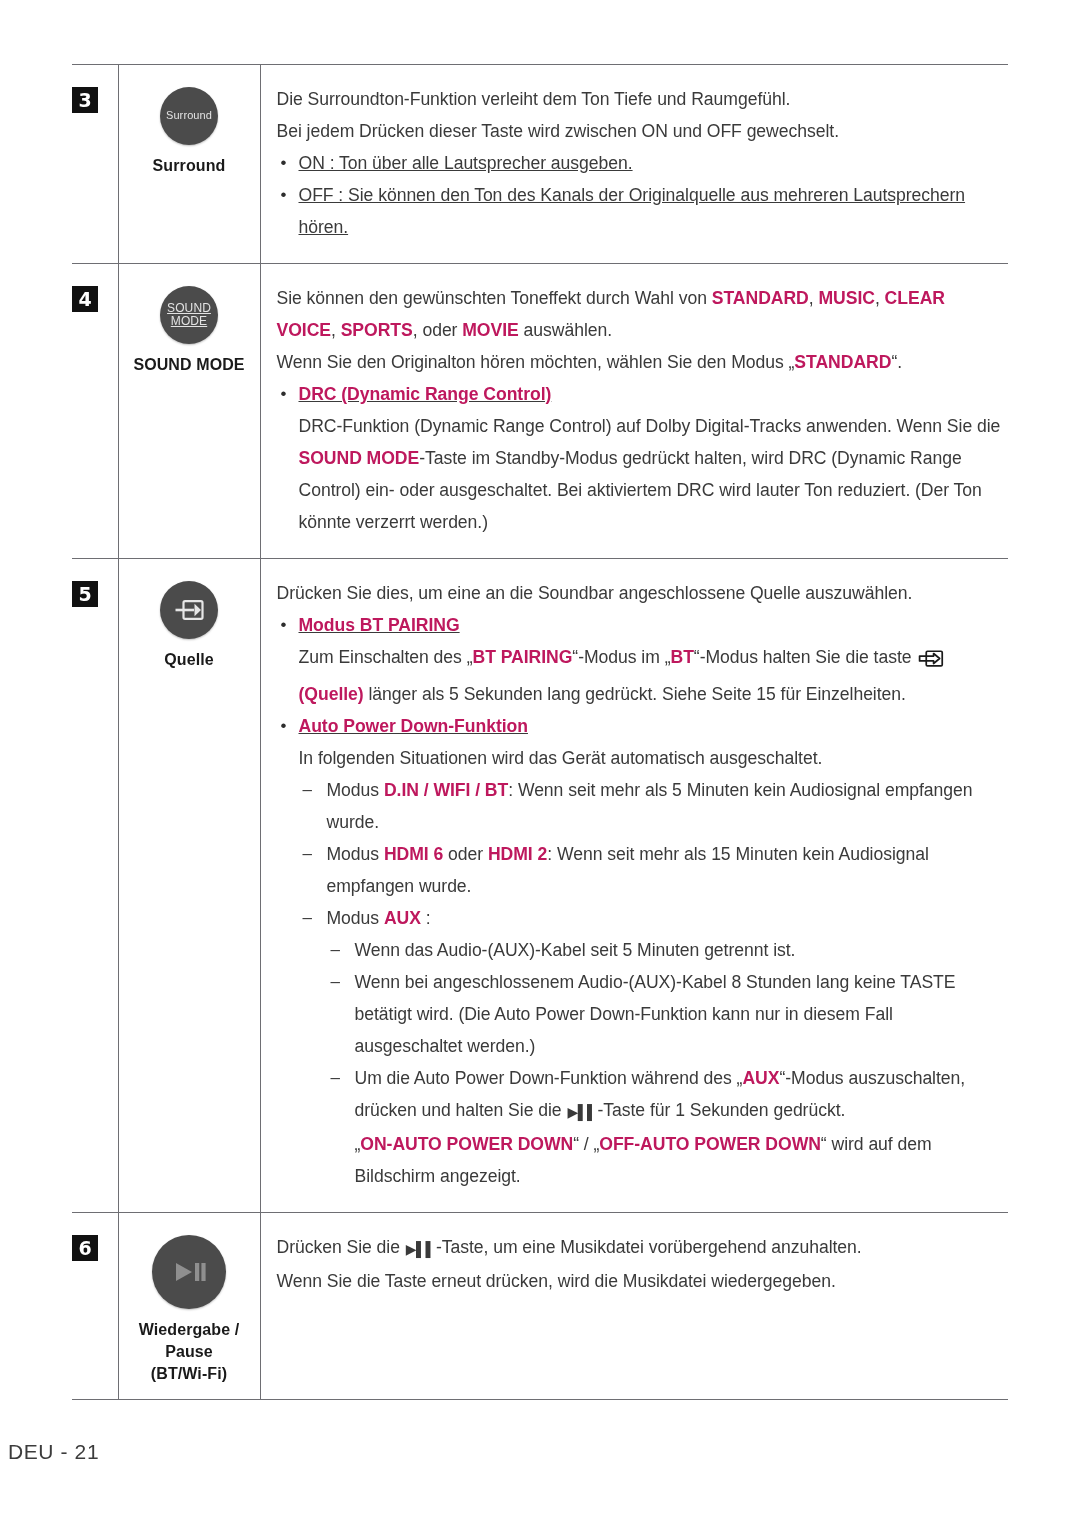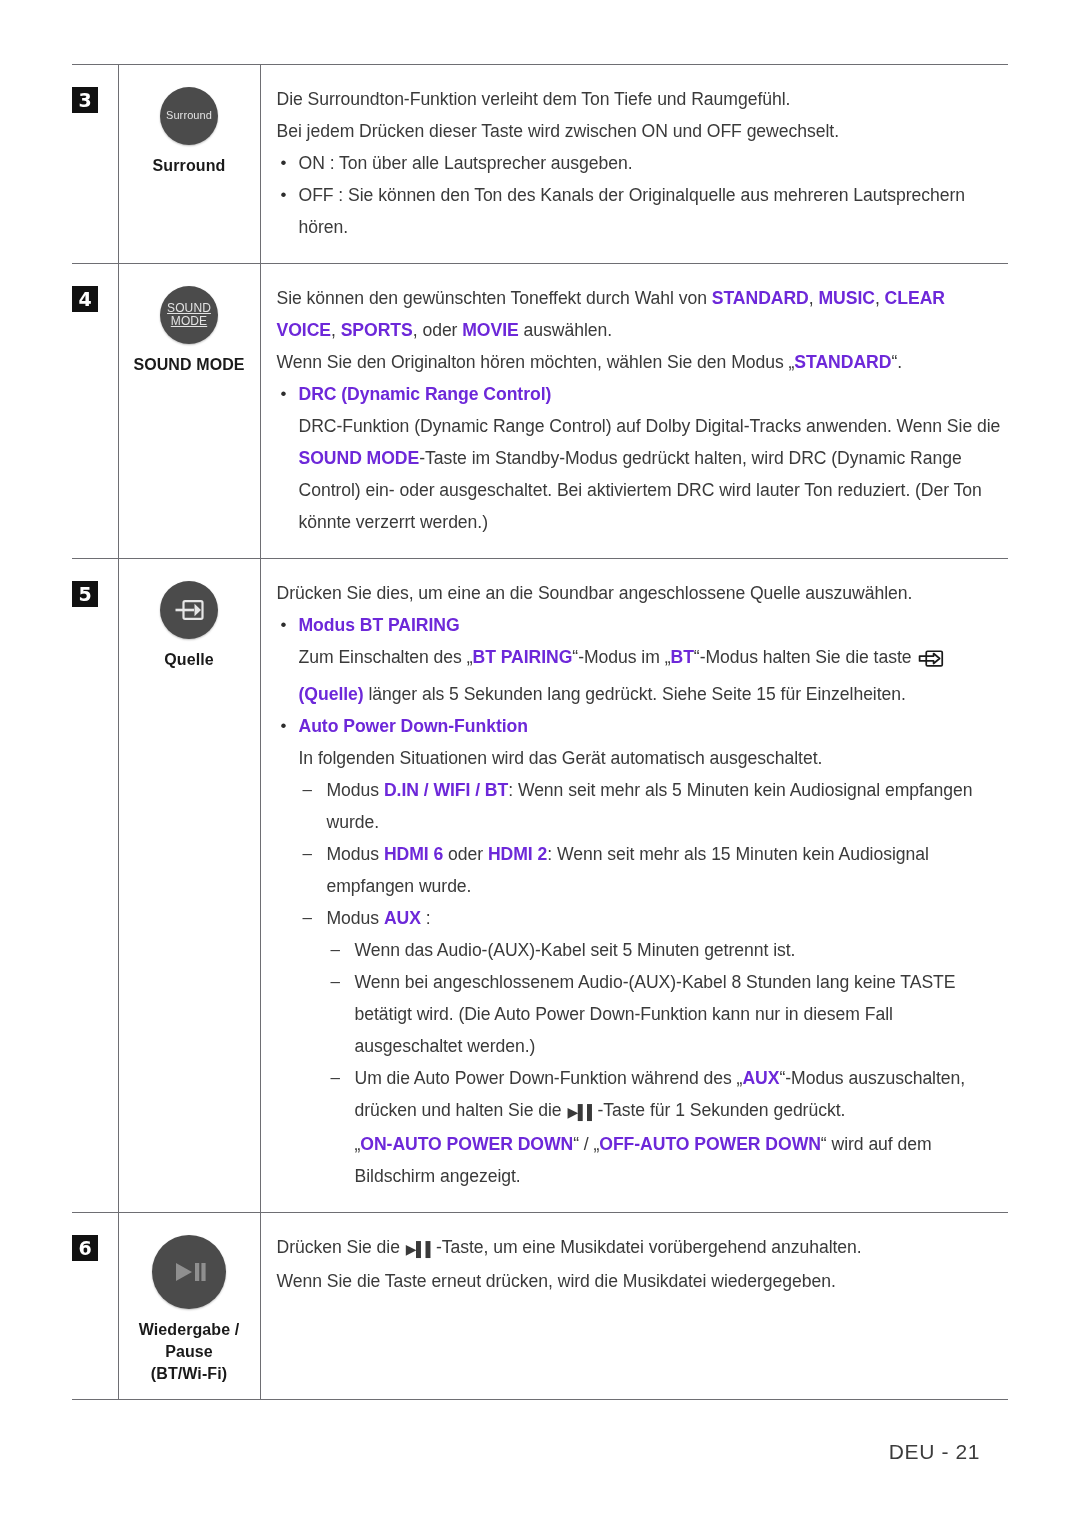--- a/index.html
+++ b/index.html
@@ -124,30 +124,31 @@
     font-size: 14px;
   }
 
   
   .line {
     font-size: 17.6px;
     line-height: 32px;
     color: #3a3a3a;
     letter-spacing: -0.05px;
   }
-  .line b, .line strong { color: #6d28d9; font-weight: bold; text-align: center; }
+  .line b, .line strong { color: #be185d; font-weight: bold; text-align: center; }
 
   ul.b1, ul.b2, ul.b3 {
     list-style: none;
     margin: 0;
     padding: 0;
   }
   ul.b1 > li {
     position: relative;
     padding-left: 22px;
+    text-decoration: underline;
   }
   ul.b1 > li::before {
     content: "\2022";
     position: absolute;
     left: 4px;
     top: 0;
     font-size: 17px;
     line-height: 32px;
     color: #2e2e2e;
   }
@@ -177,24 +178,24 @@
     line-height: 32px;
     color: #3a3a3a;
   }
   .indent-1 { padding-left: 22px; }
   .indent-2 { padding-left: 28px; }
   .nested-wrap { padding-left: 28px; }
 
   
   .footer {
     position: absolute;
-    left: 0;
+    left: 8px;
     top: 1440px;
     width: 980px;
-    text-align: right;
+    text-align: left;
     font-size: 21px;
     color: #3c3c3c;
     letter-spacing: 0.6px;
   }
 </style>
 </head>
 <body>
 
 <div class="page">
 

